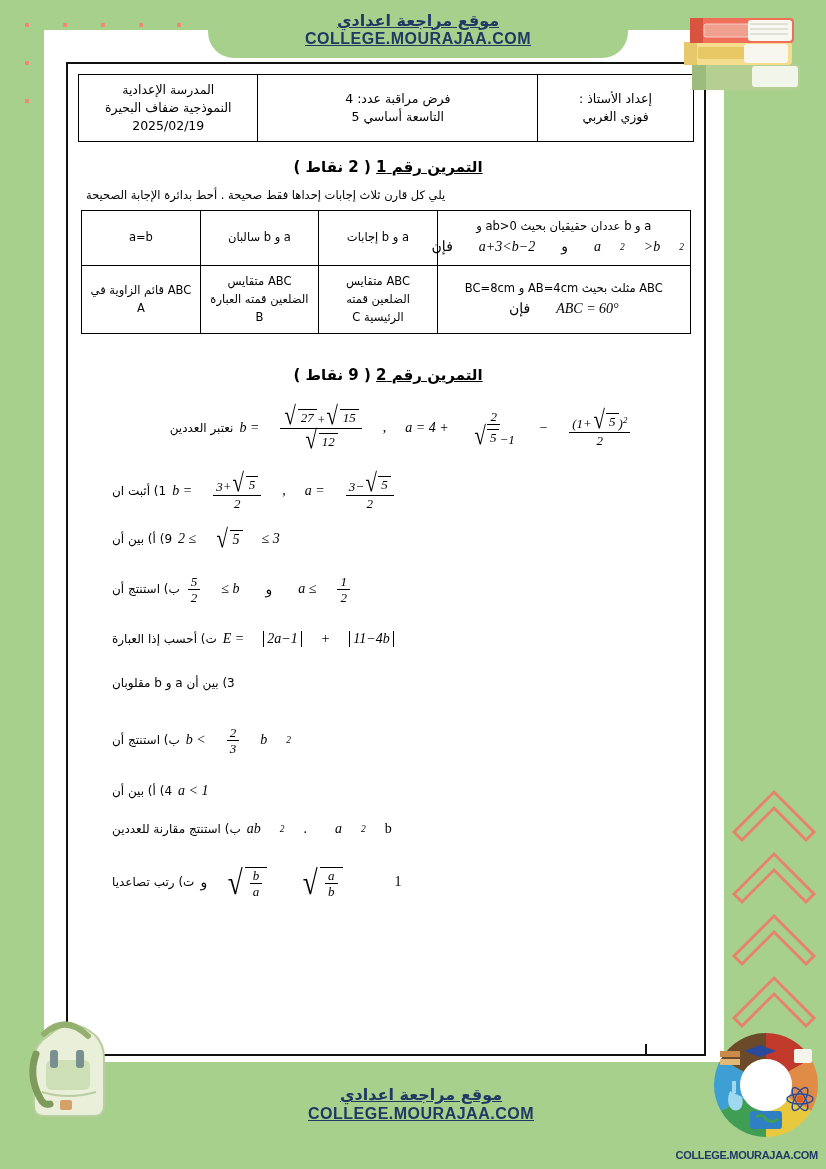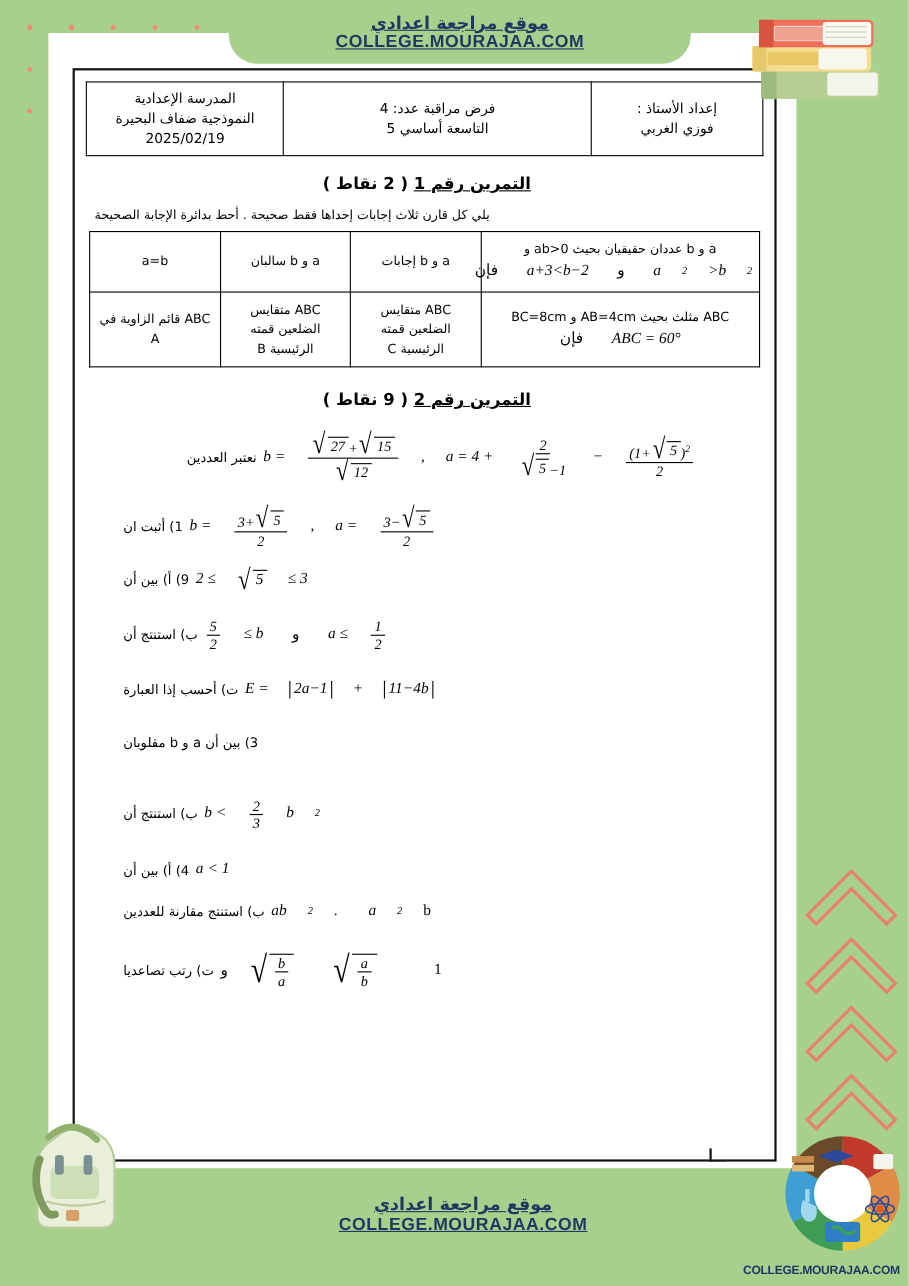--- a/index.html
+++ b/index.html
@@ -215,27 +215,27 @@
         <td class="opt">a=b</td>
       </tr>
       <tr>
         <td class="q-cell">
           <div>ABC مثلث بحيث AB=4cm و BC=8cm</div>
           <div>
             <span class="math"><span class="up">فإن</span>&nbsp;&nbsp;ABC = 60°</span>
           </div>
         </td>
         <td class="opt">ABC متقايس الضلعين قمته الرئيسية C</td>
-        <td class="opt">ABC متقايس الضلعين قمته الرئيسية B</td>
+        <td class="opt">ABC متقايس الضلعين قمته العبارة B</td>
         <td class="opt">ABC قائم الزاوية في A</td>
       </tr>
     </tbody>
       </table>
 
-    <div class="ex-title" style="margin-top:20px;">
+    <div class="ex-title" style="margin-top:32px;">
       <u><span>التمرين رقم</span>
       <span>2</span></u>
       <span>( 9 نقاط )</span>
     </div>
 
     <div class="q row-center" style="margin-top:20px;min-height:48px;">
       <span class="math">
         b =
         <span class="frac">
             <span class="num"><span class="sqrt2">
@@ -313,21 +313,21 @@
           </span>
       </span>
       <span class="lbl">ب) استنتج أن</span>
     </div>
 
     <div class="q" style="margin-top:14px;">
       <span class="math">E = <span class="abs">2a−1</span> + <span class="abs">11−4b</span></span>
       <span class="lbl">ت) أحسب إذا العبارة</span>
     </div>
 
-    <div class="q" style="margin-top:18px;">
+    <div class="q" style="margin-top:6px;align-items:flex-end;">
       <span class="lbl">3)  بين أن a و b مقلوبان</span>
     </div>
 
 
     <div class="q" style="margin-top:28px;min-height:44px;">
       <span class="math">b &lt; <span class="frac">
             <span class="num">2</span>
             <span class="den">3</span>
           </span> b<sup class="ex">2</sup></span>
       <span class="lbl">ب)  استنتج أن</span>

